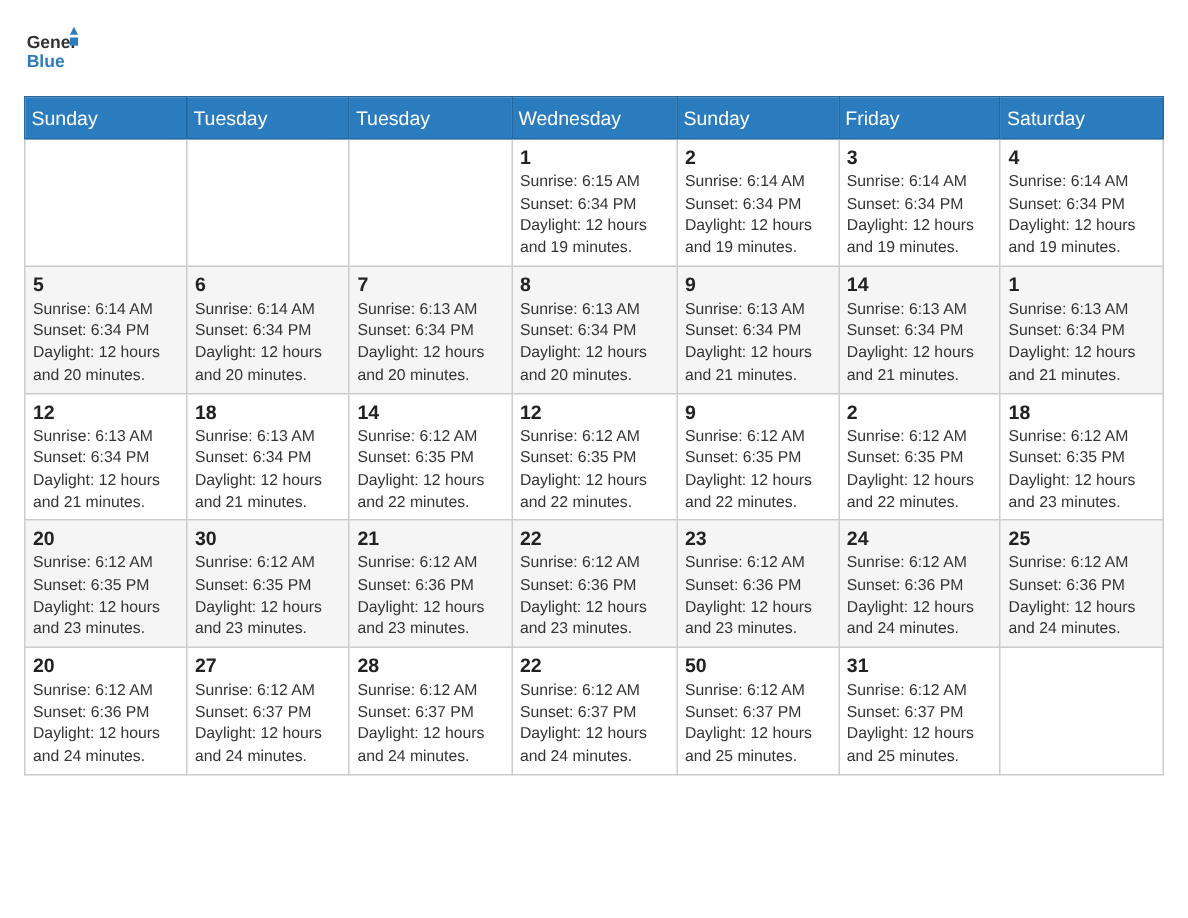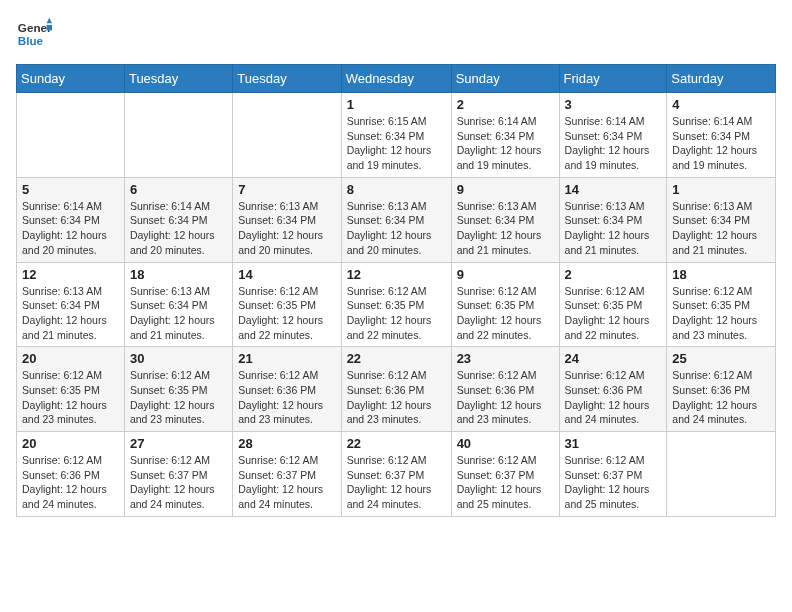--- a/index.html
+++ b/index.html
@@ -288,21 +288,21 @@
 Sunset: 6:37 PM
 Daylight: 12 hours and 24 minutes.</div>
         </td>
         <td>
           <div class="day-number">22</div>
           <div class="day-info">Sunrise: 6:12 AM
 Sunset: 6:37 PM
 Daylight: 12 hours and 24 minutes.</div>
         </td>
         <td>
-          <div class="day-number">40</div>
+          <div class="day-number">50</div>
           <div class="day-info">Sunrise: 6:12 AM
 Sunset: 6:37 PM
 Daylight: 12 hours and 25 minutes.</div>
         </td>
         <td>
           <div class="day-number">31</div>
           <div class="day-info">Sunrise: 6:12 AM
 Sunset: 6:37 PM
 Daylight: 12 hours and 25 minutes.</div>
         </td>

